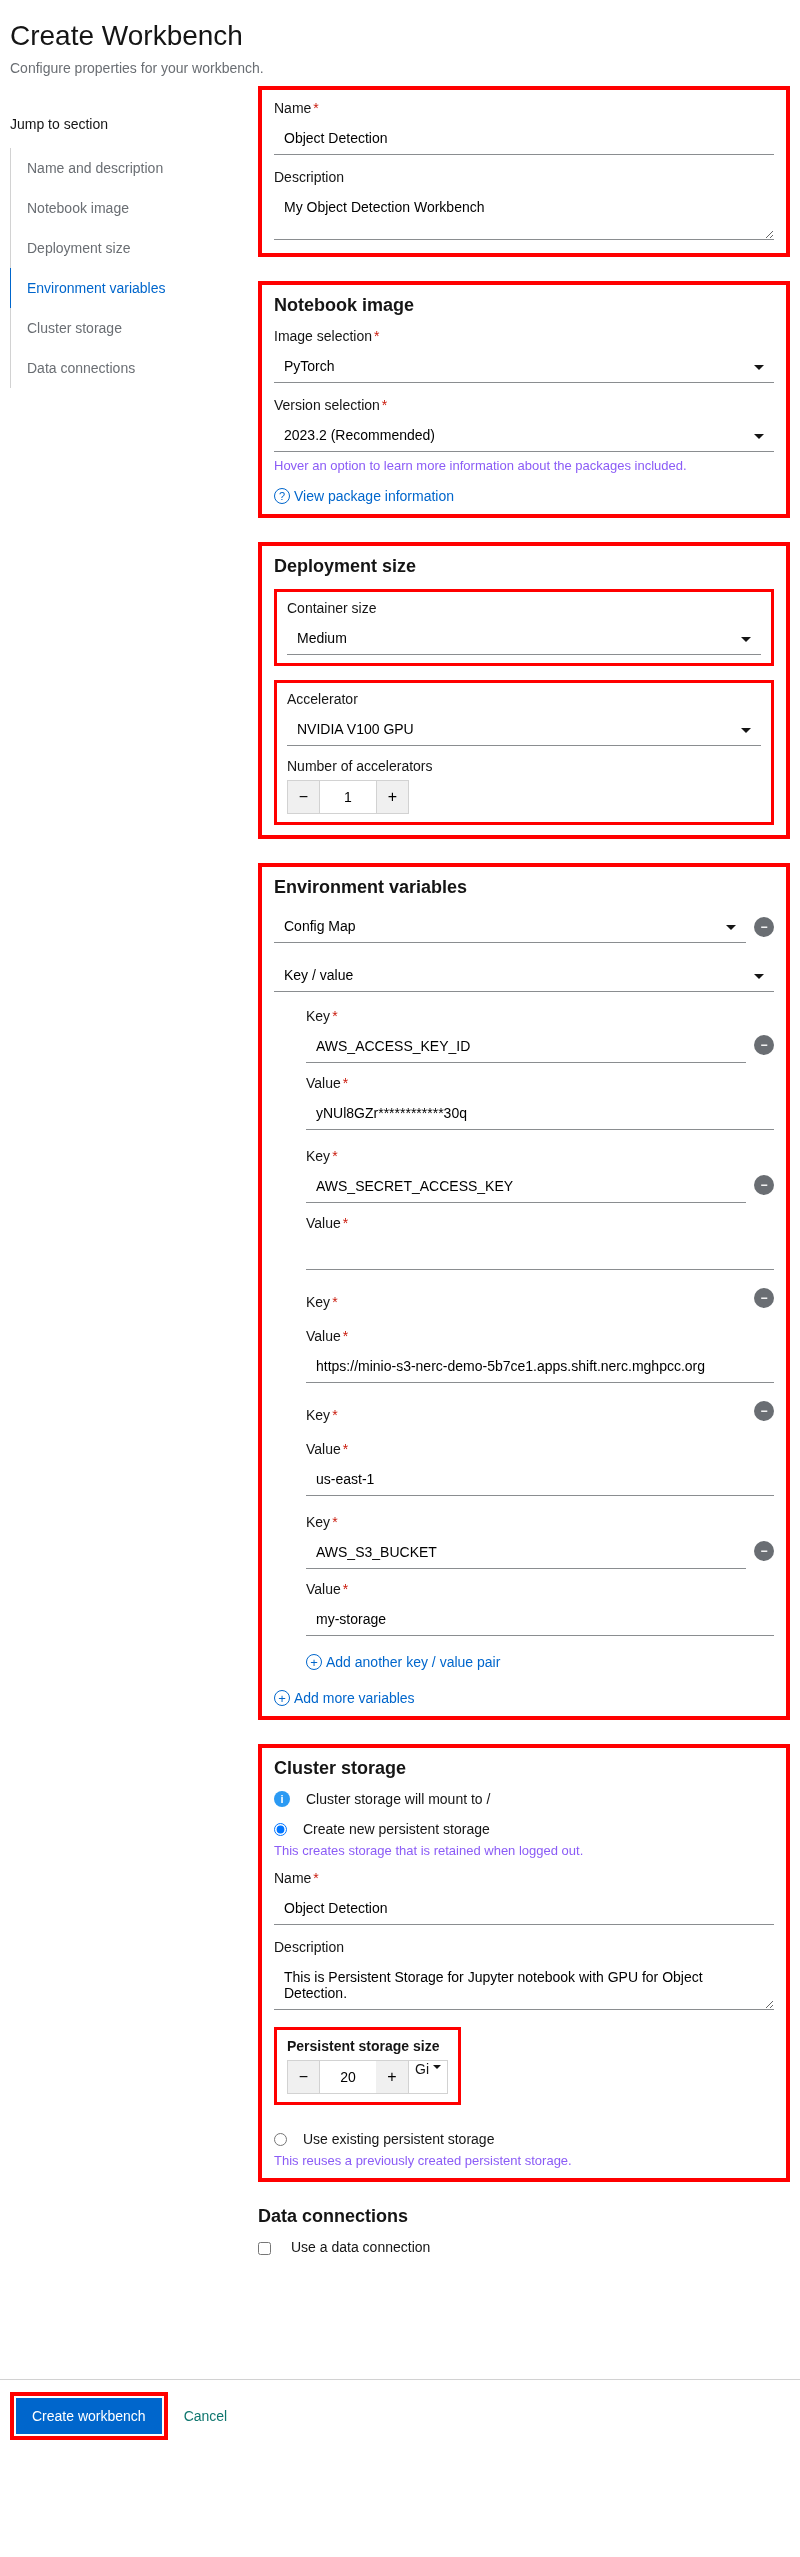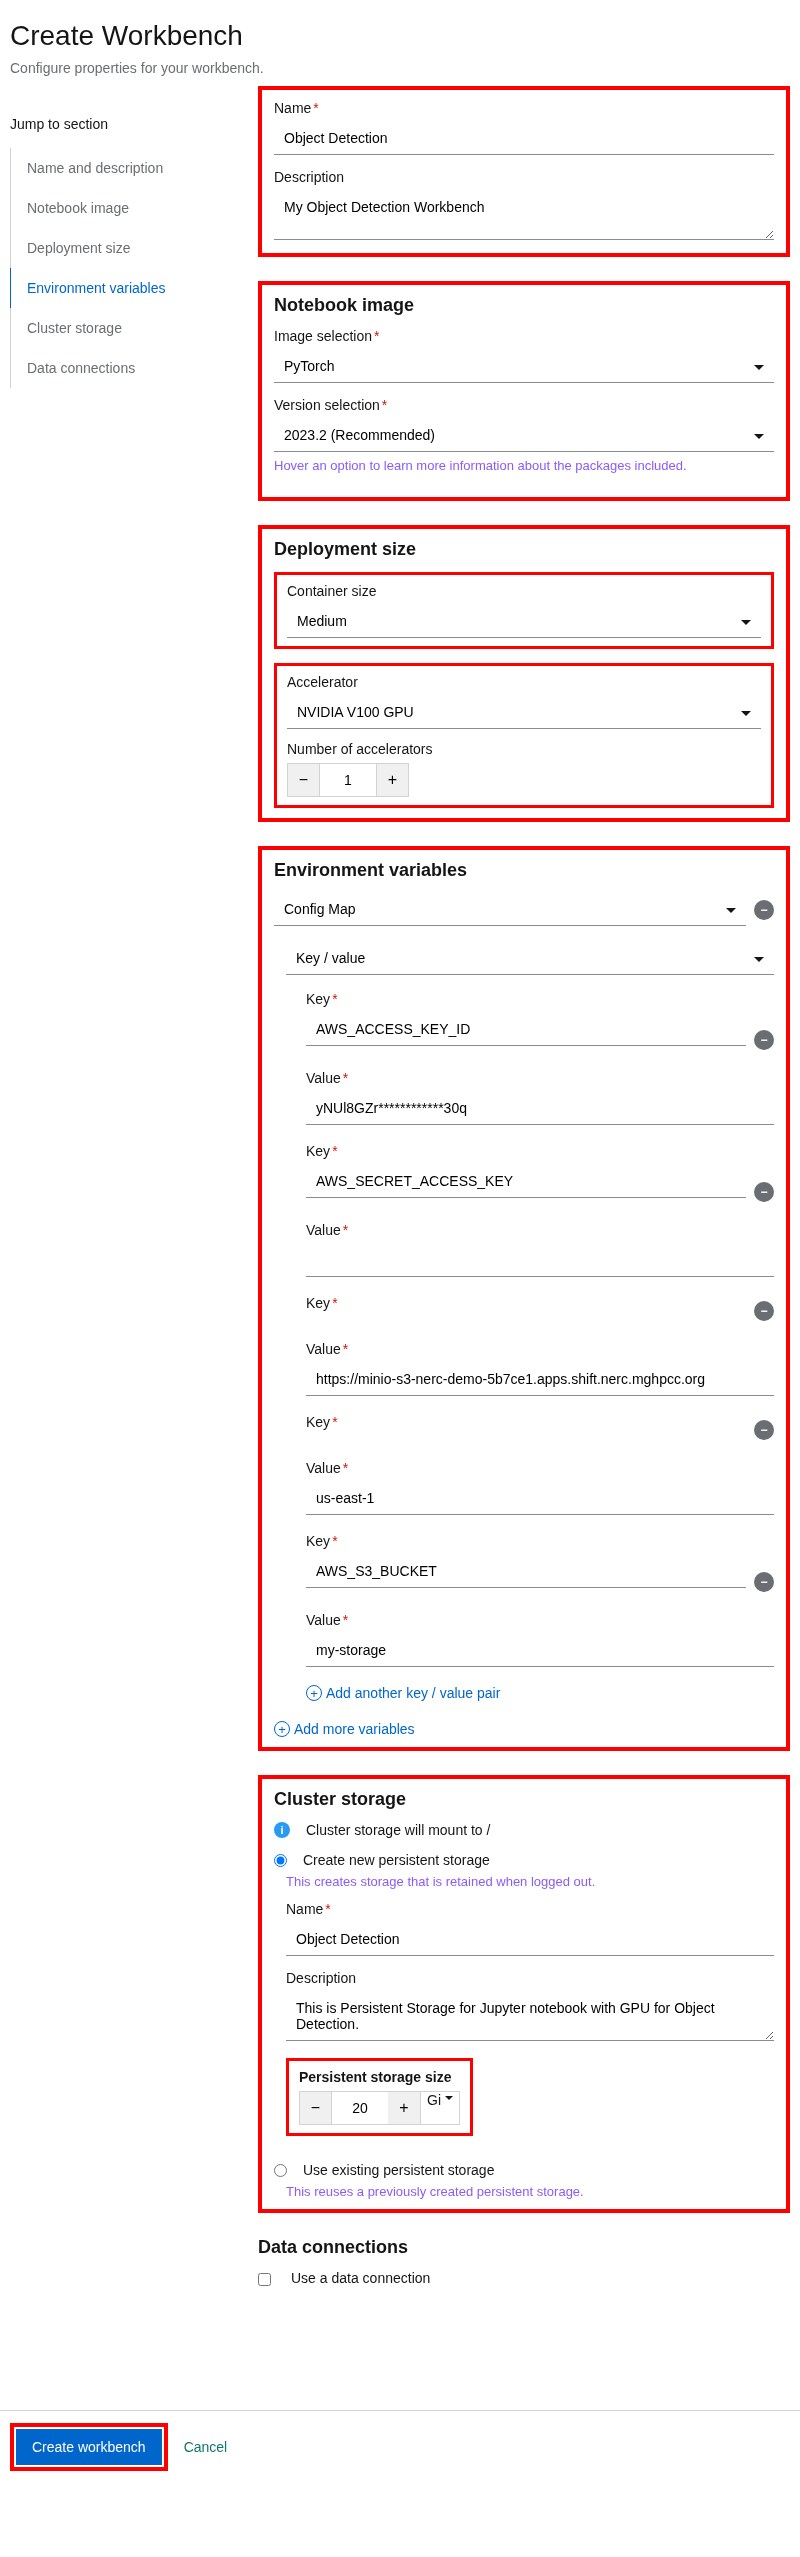--- a/index.html
+++ b/index.html
@@ -34,36 +34,36 @@
 .stepper button { width: 32px; height: 32px; border: none; background: #f0f0f0; font-size: 16px; cursor: pointer; }
 .stepper button:first-child { border-right: 1px solid #d2d2d2; }
 .stepper button:last-child { border-left: 1px solid #d2d2d2; }
 .stepper input { width: 56px; text-align: center; border: none; font-size: 14px; }
 .env-row { display: flex; align-items: center; gap: 8px; }
 .env-main { flex: 1; }
 .remove-icon { width: 20px; height: 20px; border-radius: 50%; background: #6a6e73; color: #fff; display: inline-flex; align-items: center; justify-content: center; font-size: 12px; cursor: pointer; flex-shrink: 0; }
 .remove-icon::before { content: "−"; font-weight: bold; }
 .plus-circle { width: 16px; height: 16px; border-radius: 50%; border: 1px solid #06c; color: #06c; display: inline-flex; align-items: center; justify-content: center; font-size: 13px; }
 .plus-circle::before { content: "+"; }
-.indent-1 { margin-left: 12px; }
+.indent-1 { margin-left: 0; }
 .indent-2 { margin-left: 32px; }
 .radio-row { display: flex; align-items: center; gap: 16px; margin-bottom: 6px; }
 .radio-row input { margin: 0; }
 .info-circle { width: 16px; height: 16px; border-radius: 50%; background: #2b9af3; color: #fff; display: inline-flex; align-items: center; justify-content: center; font-size: 11px; font-weight: bold; }
 .info-circle::before { content: "i"; }
 .checkbox-row { display: flex; align-items: flex-end; gap: 20px; }
 .footer { position: relative; padding: 12px 10px; border-top: 1px solid #d2d2d2; display: flex; gap: 16px; align-items: center; }
 .primary-btn { background: #06c; color: #fff; border: none; padding: 10px 16px; font-size: 14px; cursor: pointer; }
 .btn-highlight { border: 4px solid #ff0000; padding: 2px; display: inline-block; }
 .cancel-btn { background: none; border: none; color: #0f766e; font-size: 14px; cursor: pointer; }
 .storage-size-row { display: flex; align-items: center; }
 .unit-wrap { display: inline-flex; align-items: flex-start; padding: 0 6px; border-left: 1px solid #d2d2d2; height: 32px; position: relative; }
 .unit-wrap::after { content: ""; border: 4px solid transparent; border-top-color: #151515; margin-left: 4px; margin-top: 4px; }
 .key-row { display: flex; align-items: flex-end; gap: 8px; }
-.key-row .field { flex: 1; margin-bottom: 12px; }
+.key-row .field { flex: 1; margin-bottom: 0; }
 .bold-label { font-weight: 600; }
 </style>
 </head>
 <body>
 
 <div class="page-header">
   <h1 class="page-title">Create Workbench</h1>
   <p class="page-subtitle">Configure properties for your workbench.</p>
 </div>
 
@@ -104,20 +104,24 @@
             <input class="select" readonly="" value="PyTorch" style="">
           </div>
         </div>
         <div class="field">
           <label class="field-label"><span>Version selection</span><span class="req">*</span></label>
           <div class="select-wrap">
             <input class="select" readonly="" value="2023.2 (Recommended)" style="">
           </div>
           <div class="helper-text">Hover an option to learn more information about the packages included.</div>
         </div>
+        <div class="link-row">
+          <span class="info-icon"></span>
+          <a class="link">View package information</a>
+        </div>
       </div>
     </div>
 
     <div class="section">
       <div class="section-box">
         <div class="section-title">Deployment size</div>
         <div class="inner-box">
           <label class="field-label">Container size</label>
           <div class="select-wrap">
             <input class="select" readonly="" value="Medium" style="">

